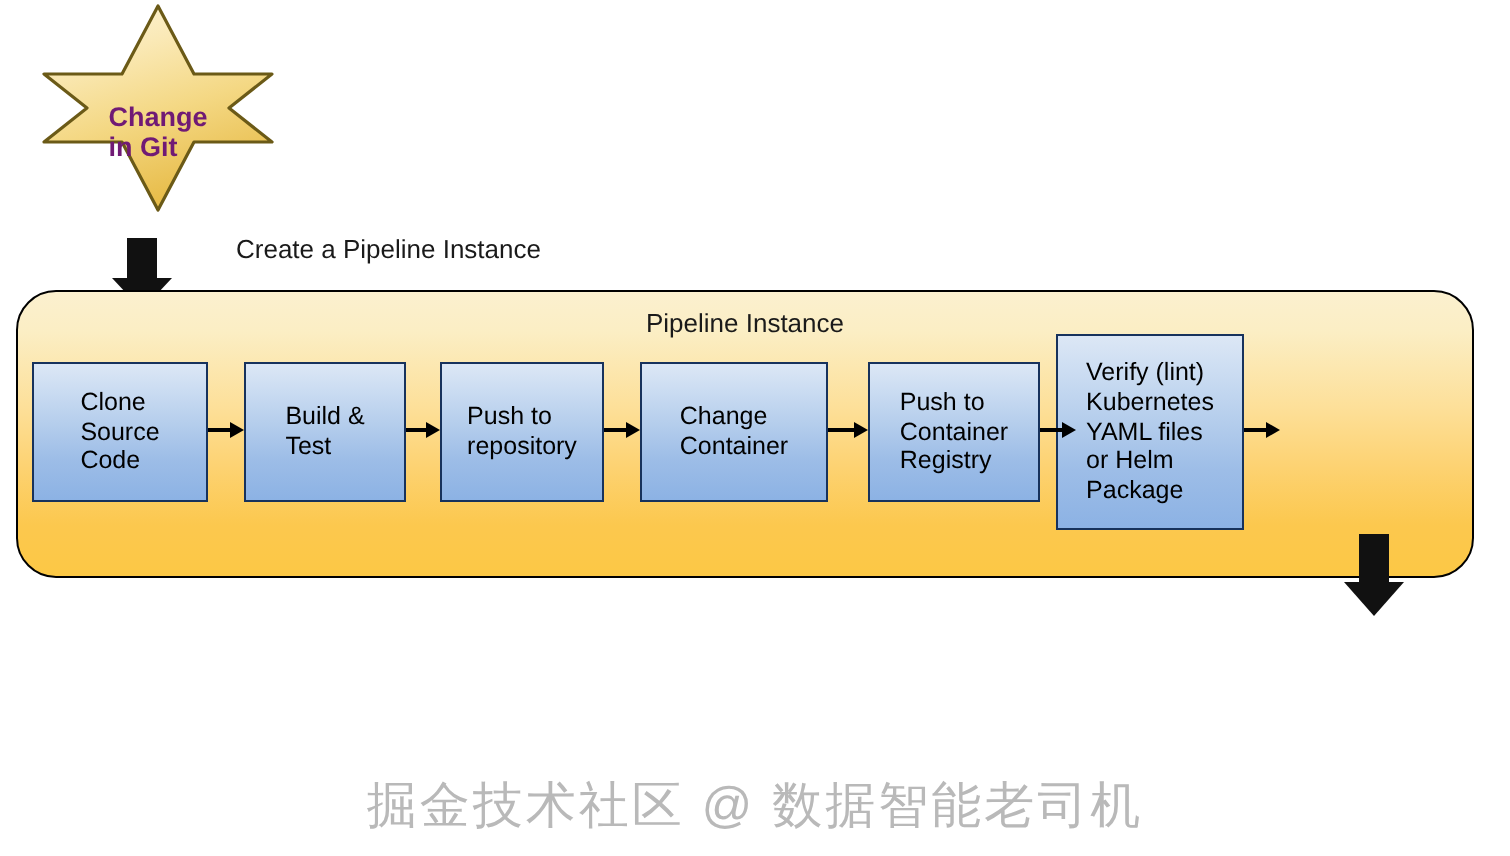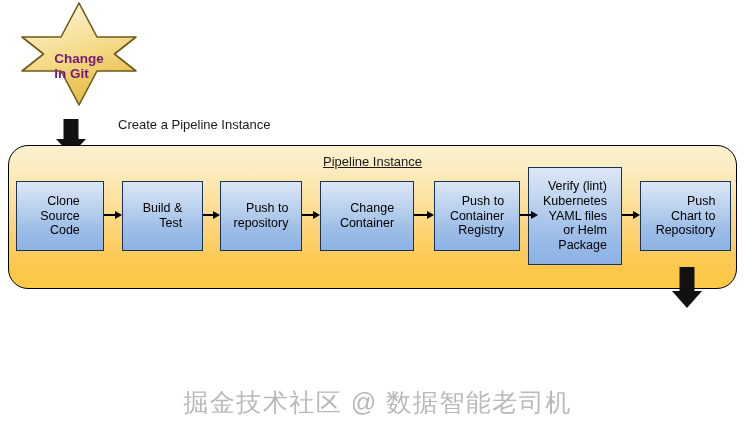--- a/index.html
+++ b/index.html
@@ -63,38 +63,37 @@
     box-sizing: border-box;
   }
   #pipeline-instance-label {
     position: absolute;
     left: 0;
     top: 8px;
     width: 100%;
     text-align: center;
     font-size: 13px;
     color: #1a1a1a;
-    text-decoration: underline;
   }
 
   
   .stage {
     position: absolute;
     border: 1.5px solid #17325c;
     background: linear-gradient(to bottom,
                 #dce7f5 0%,
                 #ccddf2 18%,
                 #b4cdec 45%,
                 #9dbde7 70%,
                 #8cb2e4 100%);
     box-sizing: border-box;
     display: flex;
     align-items: center;
     justify-content: center;
-    text-align: right;
+    text-align: left;
     font-size: 12.5px;
     color: #000000;
     line-height: 1.18;
     white-space: pre-line;
     padding: 0 2px;
   }
 
   
   .connector {
     position: absolute;
@@ -215,23 +214,20 @@
   <div class="stage" style="left:434px; top:181px; width:86px; height:70px;">Push to
 Container
 Registry</div>
 
   <div class="stage" style="left:528px; top:167px; width:94px; height:98px;">Verify (lint)
 Kubernetes
 YAML files
 or Helm
 Package</div>
 
-  <div class="stage" style="left:640px; top:181px; width:91px; height:70px;">Push
-Chart to
-Repository</div>
 
   <div class="connector" style="left:104px; top:211px; width:18px;">
     <div class="shaft" style="width:11px;"></div>
     <div class="head" style="left:11px;"></div>
   </div>
   <div class="connector" style="left:203px; top:211px; width:17px;">
     <div class="shaft" style="width:10px;"></div>
     <div class="head" style="left:10px;"></div>
   </div>
   <div class="connector" style="left:302px; top:211px; width:18px;">

